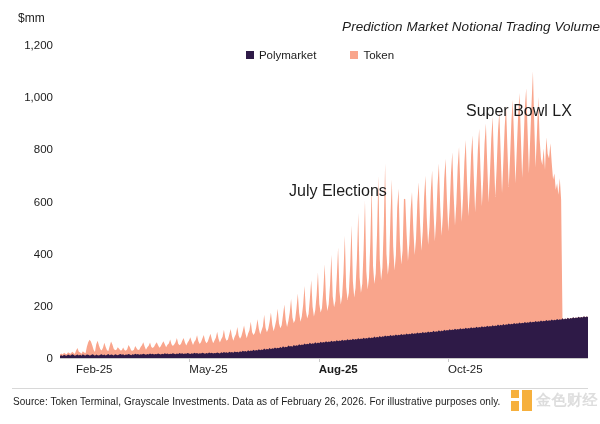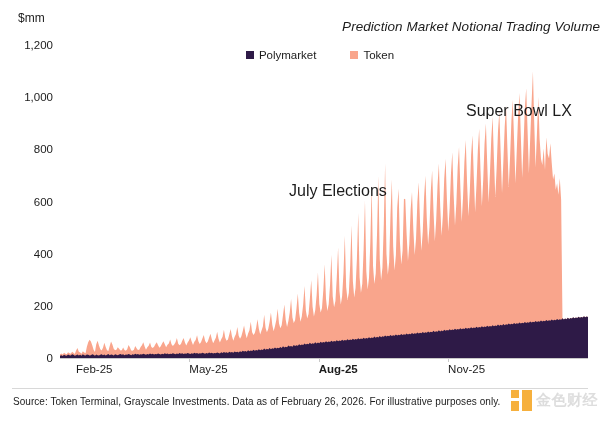--- a/index.html
+++ b/index.html
@@ -202,21 +202,21 @@
       <path id="area-kalshi" d="M 0 313.00 L 0.00 309.61 L 1.34 308.57 L 2.69 309.61 L 4.03 307.78 L 5.37 308.83 L 6.72 309.35 L 8.06 307.26 L 9.40 308.31 L 10.75 308.83 L 12.09 306.74 L 13.44 307.78 L 14.78 309.09 L 16.12 305.44 L 17.47 303.09 L 18.81 306.74 L 20.15 307.52 L 21.50 308.83 L 22.84 306.22 L 24.18 307.52 L 25.53 308.31 L 26.87 301.78 L 28.21 297.35 L 29.56 294.74 L 30.90 296.57 L 32.24 300.22 L 33.59 304.65 L 34.93 307.00 L 36.27 299.18 L 37.62 295.79 L 38.96 300.48 L 40.31 304.13 L 41.65 305.44 L 42.99 302.83 L 44.34 297.87 L 45.68 302.05 L 47.02 305.18 L 48.37 305.96 L 49.71 301.00 L 51.05 296.57 L 52.40 299.44 L 53.74 303.87 L 55.08 305.18 L 56.43 304.65 L 57.77 302.31 L 59.11 303.87 L 60.46 305.44 L 61.80 305.18 L 63.15 302.57 L 64.49 304.91 L 65.83 305.70 L 67.18 304.13 L 68.52 299.96 L 69.86 302.31 L 71.21 305.44 L 72.55 305.70 L 73.89 304.65 L 75.24 301.00 L 76.58 303.35 L 77.92 304.91 L 79.27 304.65 L 80.61 302.05 L 81.95 300.22 L 83.30 297.35 L 84.64 301.52 L 85.98 304.65 L 87.33 302.31 L 88.67 300.74 L 90.02 297.61 L 91.36 302.05 L 92.70 303.09 L 94.05 301.78 L 95.39 299.18 L 96.73 297.35 L 98.08 300.22 L 99.42 302.83 L 100.76 301.26 L 102.11 298.39 L 103.45 296.31 L 104.79 299.18 L 106.14 302.31 L 107.48 299.70 L 108.82 298.39 L 110.17 294.48 L 111.51 299.18 L 112.85 301.00 L 114.20 299.44 L 115.54 297.35 L 116.89 292.92 L 118.23 298.65 L 119.57 300.22 L 120.92 298.92 L 122.26 295.79 L 123.60 292.92 L 124.95 297.61 L 126.29 300.48 L 127.63 297.61 L 128.98 295.52 L 130.32 292.13 L 131.66 296.57 L 133.01 299.96 L 134.35 296.83 L 135.69 295.00 L 137.04 290.31 L 138.38 296.31 L 139.73 298.92 L 141.07 297.09 L 142.41 293.44 L 143.76 290.05 L 145.10 295.79 L 146.44 298.13 L 147.79 296.57 L 149.13 292.39 L 150.47 288.74 L 151.82 294.22 L 153.16 298.13 L 154.50 295.52 L 155.85 292.65 L 157.19 286.66 L 158.53 293.70 L 159.88 297.61 L 161.22 294.22 L 162.56 291.87 L 163.91 284.83 L 165.25 292.65 L 166.60 295.79 L 167.94 294.48 L 169.28 289.52 L 170.63 284.05 L 171.97 291.35 L 173.31 295.79 L 174.66 291.87 L 176.00 289.00 L 177.34 281.96 L 178.69 290.83 L 180.03 293.70 L 181.37 291.35 L 182.72 286.13 L 184.06 280.40 L 185.40 288.22 L 186.75 293.18 L 188.09 288.48 L 189.44 285.35 L 190.78 276.74 L 192.12 287.18 L 193.47 290.05 L 194.81 287.96 L 196.15 282.74 L 197.50 274.14 L 198.84 283.79 L 200.18 289.52 L 201.53 285.61 L 202.87 281.44 L 204.21 269.70 L 205.56 282.74 L 206.90 287.18 L 208.24 284.05 L 209.59 277.00 L 210.93 267.62 L 212.27 279.87 L 213.62 286.13 L 214.96 281.18 L 216.31 274.92 L 217.65 263.70 L 218.99 278.31 L 220.34 283.26 L 221.68 280.13 L 223.02 269.96 L 224.37 259.53 L 225.71 274.66 L 227.05 281.96 L 228.40 275.96 L 229.74 267.62 L 231.08 254.05 L 232.43 272.57 L 233.77 278.05 L 235.11 274.92 L 236.46 263.70 L 237.80 248.57 L 239.15 267.88 L 240.49 276.74 L 241.83 271.27 L 243.18 259.53 L 244.52 241.01 L 245.86 265.53 L 247.21 273.61 L 248.55 268.92 L 249.89 253.53 L 251.24 235.01 L 252.58 261.62 L 253.92 271.53 L 255.27 265.01 L 256.61 250.14 L 257.95 227.19 L 259.30 259.01 L 260.64 267.62 L 261.98 262.92 L 263.33 244.92 L 264.67 219.36 L 266.02 254.05 L 267.36 266.05 L 268.70 259.01 L 270.05 239.71 L 271.39 209.71 L 272.73 251.18 L 274.08 262.14 L 275.42 255.88 L 276.76 232.66 L 278.11 202.41 L 279.45 245.97 L 280.79 259.53 L 282.14 250.92 L 283.48 227.97 L 284.82 190.67 L 286.17 242.05 L 287.51 255.09 L 288.85 247.79 L 290.20 220.14 L 291.54 180.24 L 292.89 236.31 L 294.23 252.49 L 295.57 242.84 L 296.92 213.62 L 298.26 167.98 L 299.60 232.14 L 300.95 247.79 L 302.29 238.66 L 303.63 203.97 L 304.98 155.46 L 306.32 226.14 L 307.66 244.40 L 309.01 232.66 L 310.35 196.67 L 311.69 141.11 L 313.04 220.93 L 314.38 238.92 L 315.73 228.49 L 317.07 187.54 L 318.41 130.68 L 319.76 213.88 L 321.10 235.27 L 322.44 222.49 L 323.79 179.71 L 325.13 118.42 L 326.47 208.67 L 327.82 229.79 L 329.16 217.27 L 330.50 170.06 L 331.85 134.59 L 333.19 201.62 L 334.53 225.62 L 335.88 210.23 L 337.22 162.76 L 338.56 143.72 L 339.91 196.41 L 341.25 219.62 L 342.60 205.54 L 343.94 153.63 L 345.28 154.15 L 346.63 189.37 L 347.97 215.97 L 349.31 199.02 L 350.66 164.06 L 352.00 147.11 L 353.34 184.67 L 354.69 209.97 L 356.03 193.80 L 357.37 157.02 L 358.72 137.20 L 360.06 178.15 L 361.40 205.80 L 362.75 186.76 L 364.09 152.33 L 365.44 130.68 L 366.78 172.93 L 368.12 199.80 L 369.47 182.06 L 370.81 145.81 L 372.15 125.46 L 373.50 165.89 L 374.84 196.15 L 376.18 175.54 L 377.53 140.59 L 378.87 118.42 L 380.21 161.19 L 381.56 190.67 L 382.90 170.32 L 384.24 133.55 L 385.59 113.72 L 386.93 154.67 L 388.27 186.50 L 389.62 163.28 L 390.96 128.85 L 392.31 107.20 L 393.65 149.46 L 394.99 180.50 L 396.34 158.59 L 397.68 122.33 L 399.02 101.99 L 400.37 142.41 L 401.71 176.84 L 403.05 152.07 L 404.40 117.11 L 405.74 94.94 L 407.08 137.72 L 408.43 171.37 L 409.77 146.85 L 411.11 110.07 L 412.46 90.25 L 413.80 131.20 L 415.15 167.19 L 416.49 139.81 L 417.83 105.38 L 419.18 83.73 L 420.52 125.98 L 421.86 161.19 L 423.21 135.11 L 424.55 98.86 L 425.89 78.51 L 427.24 118.94 L 428.58 157.54 L 429.92 128.59 L 431.27 93.64 L 432.61 71.47 L 433.95 114.25 L 435.30 152.07 L 436.64 123.37 L 437.98 86.60 L 439.33 66.77 L 440.67 107.72 L 442.02 147.89 L 443.36 116.33 L 444.70 81.90 L 446.05 60.25 L 447.39 102.51 L 448.73 141.89 L 450.08 111.64 L 451.42 75.38 L 452.76 55.04 L 454.11 95.47 L 455.45 138.24 L 456.79 105.12 L 458.14 70.16 L 459.48 47.99 L 460.82 90.77 L 462.17 132.76 L 463.51 99.90 L 464.85 63.12 L 466.20 43.30 L 467.54 84.25 L 468.89 128.59 L 470.23 92.86 L 471.57 58.43 L 472.92 26.34 L 474.26 79.03 L 475.60 122.59 L 476.95 88.16 L 478.29 51.91 L 479.63 94.16 L 480.98 113.72 L 482.32 119.98 L 483.66 103.55 L 485.01 124.94 L 486.35 92.34 L 487.69 109.03 L 489.04 113.46 L 490.38 98.33 L 491.73 117.90 L 493.07 134.59 L 494.41 128.59 L 495.76 144.76 L 497.10 138.24 L 498.44 149.72 L 499.79 133.29 L 501.13 154.67 L 502.47 273.35 L 503.82 274.40 L 505.16 273.61 L 506.50 274.14 L 507.85 272.83 L 509.19 273.88 L 510.53 273.09 L 511.88 273.61 L 513.22 272.31 L 514.56 273.35 L 515.91 272.57 L 517.25 273.09 L 518.60 271.79 L 519.94 272.83 L 521.28 272.05 L 522.63 272.57 L 523.97 271.27 L 525.31 272.31 L 526.66 271.53 L 528.00 272.05 L 528.00 313.00 Z" fill="#F9A58C"></path>
       <path id="area-poly" d="M 0 313.00 L 0.00 310.65 L 1.34 310.13 L 2.69 310.91 L 4.03 309.87 L 5.37 310.39 L 6.72 310.65 L 8.06 309.61 L 9.40 310.13 L 10.75 310.39 L 12.09 309.35 L 13.44 309.87 L 14.78 310.65 L 16.12 310.13 L 17.47 309.61 L 18.81 310.39 L 20.15 309.87 L 21.50 310.65 L 22.84 309.35 L 24.18 310.13 L 25.53 310.39 L 26.87 309.61 L 28.21 309.87 L 29.56 310.39 L 30.90 310.13 L 32.24 309.35 L 33.59 309.87 L 34.93 310.65 L 36.27 309.61 L 37.62 310.13 L 38.96 310.39 L 40.31 309.87 L 41.65 309.35 L 42.99 310.13 L 44.34 309.61 L 45.68 310.39 L 47.02 309.87 L 48.37 309.09 L 49.71 310.13 L 51.05 309.61 L 52.40 309.87 L 53.74 310.39 L 55.08 309.35 L 56.43 309.87 L 57.77 310.13 L 59.11 309.61 L 60.46 309.09 L 61.80 309.87 L 63.15 309.35 L 64.49 310.13 L 65.83 309.61 L 67.18 309.87 L 68.52 309.09 L 69.86 309.61 L 71.21 310.13 L 72.55 309.35 L 73.89 309.87 L 75.24 308.83 L 76.58 309.61 L 77.92 309.09 L 79.27 309.87 L 80.61 309.35 L 81.95 309.61 L 83.30 308.83 L 84.64 309.35 L 85.98 309.87 L 87.33 309.09 L 88.67 309.61 L 90.02 308.57 L 91.36 309.35 L 92.70 308.83 L 94.05 309.61 L 95.39 309.09 L 96.73 309.35 L 98.08 308.57 L 99.42 309.09 L 100.76 309.61 L 102.11 308.83 L 103.45 309.35 L 104.79 308.31 L 106.14 309.09 L 107.48 308.57 L 108.82 309.35 L 110.17 308.83 L 111.51 309.09 L 112.85 308.31 L 114.20 308.83 L 115.54 309.35 L 116.89 308.57 L 118.23 309.09 L 119.57 308.04 L 120.92 308.83 L 122.26 308.31 L 123.60 309.09 L 124.95 308.57 L 126.29 308.83 L 127.63 308.04 L 128.98 308.57 L 130.32 309.09 L 131.66 308.31 L 133.01 308.83 L 134.35 307.78 L 135.69 308.57 L 137.04 308.04 L 138.38 308.83 L 139.73 308.31 L 141.07 308.57 L 142.41 307.78 L 143.76 308.31 L 145.10 308.83 L 146.44 308.04 L 147.79 308.57 L 149.13 307.52 L 150.47 308.31 L 151.82 307.78 L 153.16 308.57 L 154.50 308.04 L 155.85 308.31 L 157.19 307.52 L 158.53 308.04 L 159.88 308.57 L 161.22 307.26 L 162.56 308.04 L 163.91 307.00 L 165.25 307.78 L 166.60 307.26 L 167.94 308.04 L 169.28 306.74 L 170.63 307.52 L 171.97 307.00 L 173.31 307.78 L 174.66 306.48 L 176.00 307.26 L 177.34 306.74 L 178.69 307.52 L 180.03 306.22 L 181.37 307.00 L 182.72 305.70 L 184.06 306.48 L 185.40 305.96 L 186.75 306.74 L 188.09 305.18 L 189.44 306.22 L 190.78 305.44 L 192.12 305.96 L 193.47 304.65 L 194.81 305.70 L 196.15 304.91 L 197.50 305.44 L 198.84 304.13 L 200.18 305.18 L 201.53 304.39 L 202.87 304.91 L 204.21 303.61 L 205.56 304.65 L 206.90 303.87 L 208.24 304.39 L 209.59 303.09 L 210.93 304.13 L 212.27 303.35 L 213.62 303.87 L 214.96 302.57 L 216.31 303.61 L 217.65 302.83 L 218.99 303.35 L 220.34 302.05 L 221.68 303.09 L 223.02 301.26 L 224.37 302.57 L 225.71 301.78 L 227.05 302.31 L 228.40 300.48 L 229.74 301.52 L 231.08 301.00 L 232.43 301.78 L 233.77 299.96 L 235.11 301.00 L 236.46 300.22 L 237.80 300.74 L 239.15 299.18 L 240.49 300.22 L 241.83 299.44 L 243.18 299.96 L 244.52 298.39 L 245.86 299.44 L 247.21 298.65 L 248.55 299.18 L 249.89 297.87 L 251.24 298.92 L 252.58 298.13 L 253.92 298.65 L 255.27 297.35 L 256.61 298.39 L 257.95 297.61 L 259.30 298.13 L 260.64 296.83 L 261.98 297.87 L 263.33 297.09 L 264.67 297.61 L 266.02 296.31 L 267.36 297.35 L 268.70 296.57 L 270.05 297.09 L 271.39 295.79 L 272.73 296.83 L 274.08 296.05 L 275.42 296.57 L 276.76 295.26 L 278.11 296.31 L 279.45 295.52 L 280.79 296.05 L 282.14 294.74 L 283.48 295.79 L 284.82 295.00 L 286.17 295.52 L 287.51 294.22 L 288.85 295.26 L 290.20 294.48 L 291.54 295.00 L 292.89 293.70 L 294.23 294.74 L 295.57 293.96 L 296.92 294.48 L 298.26 293.18 L 299.60 294.22 L 300.95 293.44 L 302.29 293.96 L 303.63 292.65 L 304.98 293.70 L 306.32 292.92 L 307.66 293.44 L 309.01 292.13 L 310.35 293.18 L 311.69 292.39 L 313.04 292.92 L 314.38 291.61 L 315.73 292.65 L 317.07 291.87 L 318.41 292.39 L 319.76 291.09 L 321.10 292.13 L 322.44 291.35 L 323.79 291.87 L 325.13 290.57 L 326.47 291.61 L 327.82 290.83 L 329.16 291.35 L 330.50 290.05 L 331.85 291.09 L 333.19 290.31 L 334.53 290.83 L 335.88 289.52 L 337.22 290.57 L 338.56 289.79 L 339.91 290.31 L 341.25 289.00 L 342.60 290.05 L 343.94 289.26 L 345.28 289.79 L 346.63 288.48 L 347.97 289.52 L 349.31 288.74 L 350.66 289.26 L 352.00 287.96 L 353.34 289.00 L 354.69 288.22 L 356.03 288.74 L 357.37 287.44 L 358.72 288.48 L 360.06 287.70 L 361.40 288.22 L 362.75 286.92 L 364.09 287.96 L 365.44 287.18 L 366.78 287.70 L 368.12 286.39 L 369.47 287.44 L 370.81 286.66 L 372.15 287.18 L 373.50 285.87 L 374.84 286.92 L 376.18 286.13 L 377.53 286.66 L 378.87 285.35 L 380.21 286.39 L 381.56 285.61 L 382.90 286.13 L 384.24 284.83 L 385.59 285.87 L 386.93 285.09 L 388.27 285.61 L 389.62 284.31 L 390.96 285.35 L 392.31 284.57 L 393.65 285.09 L 394.99 283.79 L 396.34 284.83 L 397.68 284.05 L 399.02 284.57 L 400.37 283.26 L 401.71 284.31 L 403.05 283.53 L 404.40 284.05 L 405.74 282.74 L 407.08 283.79 L 408.43 283.00 L 409.77 283.53 L 411.11 282.22 L 412.46 283.26 L 413.80 282.48 L 415.15 283.00 L 416.49 281.70 L 417.83 282.74 L 419.18 281.96 L 420.52 282.48 L 421.86 281.18 L 423.21 282.22 L 424.55 281.44 L 425.89 281.96 L 427.24 280.66 L 428.58 281.70 L 429.92 280.92 L 431.27 281.44 L 432.61 280.13 L 433.95 281.18 L 435.30 280.40 L 436.64 280.92 L 437.98 279.61 L 439.33 280.66 L 440.67 279.87 L 442.02 280.40 L 443.36 279.09 L 444.70 280.13 L 446.05 279.35 L 447.39 279.87 L 448.73 278.57 L 450.08 279.61 L 451.42 278.83 L 452.76 279.35 L 454.11 278.05 L 455.45 279.09 L 456.79 278.31 L 458.14 278.83 L 459.48 277.53 L 460.82 278.57 L 462.17 277.79 L 463.51 278.31 L 464.85 277.00 L 466.20 278.05 L 467.54 277.27 L 468.89 277.79 L 470.23 276.48 L 471.57 277.53 L 472.92 276.74 L 474.26 277.27 L 475.60 275.96 L 476.95 277.00 L 478.29 276.22 L 479.63 276.74 L 480.98 275.44 L 482.32 276.48 L 483.66 275.70 L 485.01 276.22 L 486.35 274.92 L 487.69 275.96 L 489.04 275.18 L 490.38 275.70 L 491.73 274.40 L 493.07 275.44 L 494.41 274.66 L 495.76 275.18 L 497.10 273.88 L 498.44 274.92 L 499.79 274.14 L 501.13 274.66 L 502.47 273.35 L 503.82 274.40 L 505.16 273.61 L 506.50 274.14 L 507.85 272.83 L 509.19 273.88 L 510.53 273.09 L 511.88 273.61 L 513.22 272.31 L 514.56 273.35 L 515.91 272.57 L 517.25 273.09 L 518.60 271.79 L 519.94 272.83 L 521.28 272.05 L 522.63 272.57 L 523.97 271.27 L 525.31 272.31 L 526.66 271.53 L 528.00 272.05 L 528.00 313.00 Z" fill="#2E1A47"></path>
     </svg>
   </div>
 
   <div class="axis-line"></div>
   <div id="xtick-layer">
       <div class="xtick" style="left: 60px; margin-left: 16px;">Feb-25</div>
       <div class="xtick" style="left: 189.36px; text-align: right;">May-25</div>
       <div class="xtick" style="left: 318.72px; font-weight: bold;">Aug-25</div>
-      <div class="xtick" style="left: 448.08px;">Nov-25</div>
+      <div class="xtick" style="left: 448.08px;">Oct-25</div>
     </div>
 
   <div class="annotation" id="ann-0">July Elections</div>
   <div class="annotation" id="ann-1">Super Bowl LX</div>
 
   <div class="footer-rule"></div>
   <div class="source-note">Source: Token Terminal, Grayscale Investments. Data as of February 26, 2026. For illustrative purposes only.</div>
 
   <div class="watermark">
     <span class="wm-mark">

